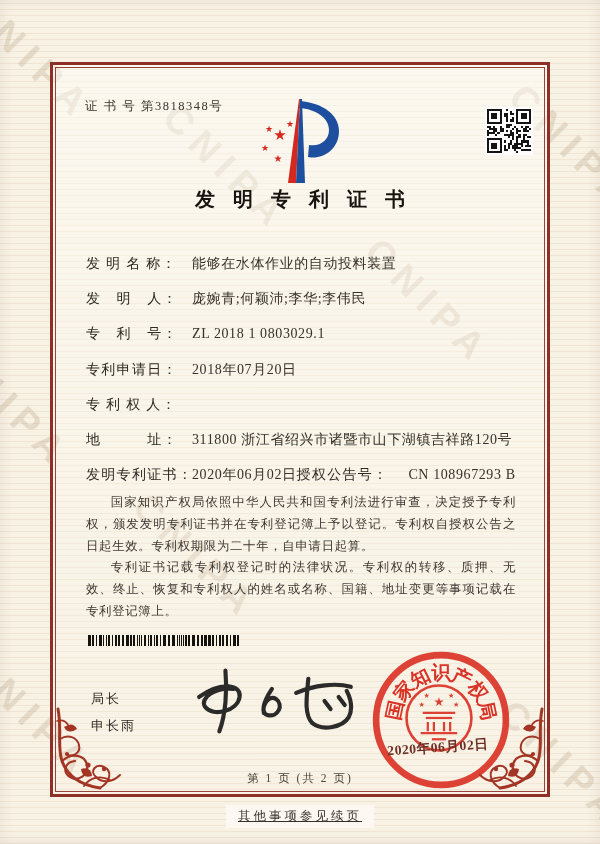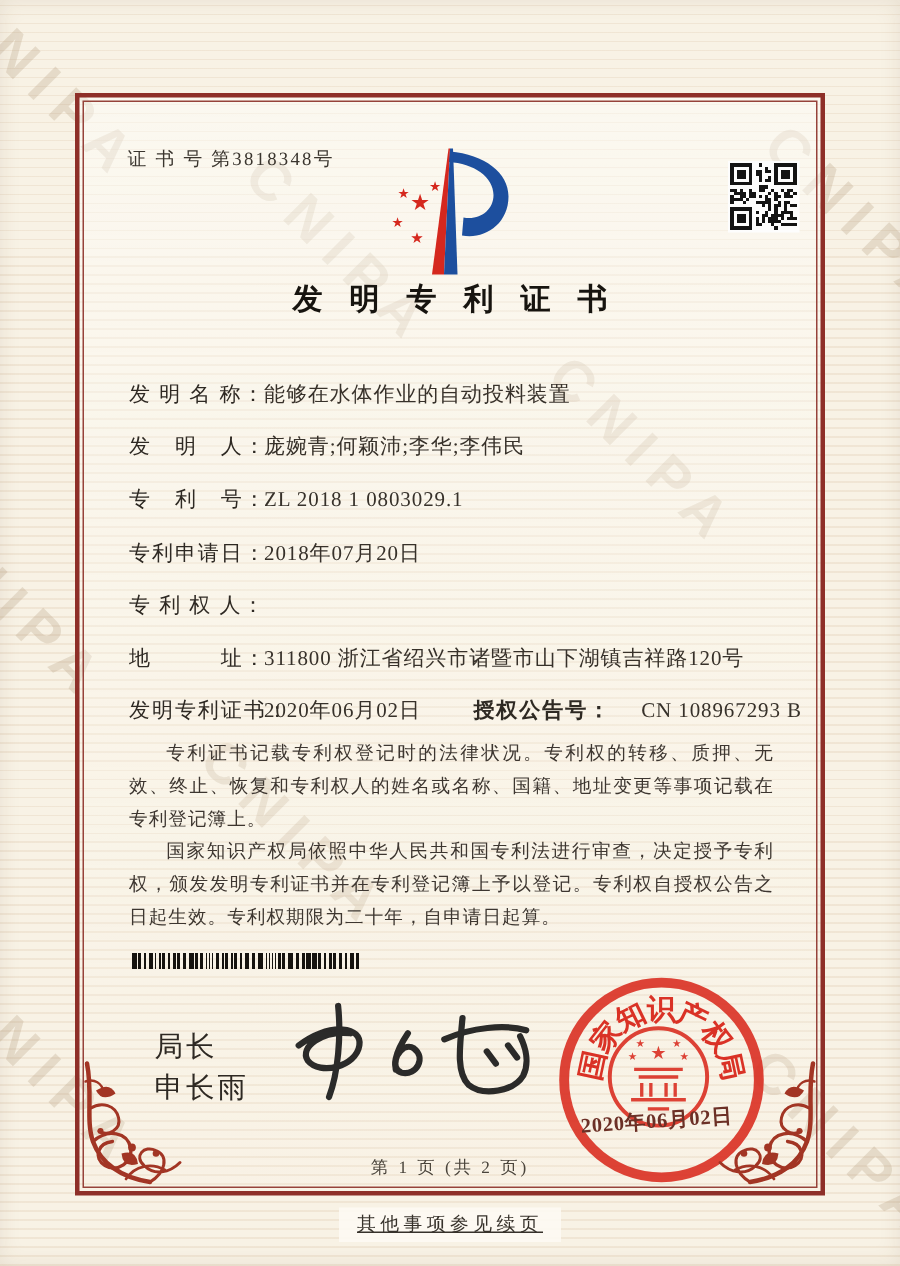--- a/index.html
+++ b/index.html
@@ -43,29 +43,29 @@
   .qr{position:absolute;left:432px;top:42px;width:48px;height:48px;}
   .title{
     position:absolute;left:0;top:121px;width:100%;text-align:center;
     font-size:20px;font-weight:bold;color:#17140f;
     letter-spacing:18px;text-indent:18px;
   }
   
   .fields{position:absolute;left:33px;top:188px;right:16px;font-size:14px;}
   .frow{display:flex;line-height:21px;margin-bottom:14.2px;white-space:nowrap;}
   .flabel{flex:none;width:90px;letter-spacing:1.3px;color:#2e2923;}
-  .fvalue{letter-spacing:0.6px;color:#37312a;}
-  .flabel2{flex:none;margin-left:35px;letter-spacing:1.3px;color:#2e2923;font-weight:bold;}
+  .fvalue{letter-spacing:0.6px;color:#37312a;margin-left:16px;}
+  .flabel2{flex:none;letter-spacing:1.3px;color:#2e2923;}
   .fvalue2{letter-spacing:0.6px;color:#37312a;margin-left:20px;}
   
   .paras{position:absolute;left:33px;right:31px;top:427px;color:#3d3630;}
   .paras p{margin:0;text-indent:2em;font-size:12.4px;line-height:1.76;letter-spacing:0.7px;text-align:justify;}
   
   .barcode{position:absolute;left:35px;top:570px;width:153px;height:11px;}
-  .officer{position:absolute;left:50px;top:620px;font-size:19px;letter-spacing:2px;line-height:27px;color:#2e2923;}
+  .officer{position:absolute;left:38px;top:620px;font-size:13px;letter-spacing:2px;line-height:27px;color:#2e2923;}
   .signature{position:absolute;left:134px;top:598px;width:182px;height:78px;}
   .seal{position:absolute;left:316px;top:583px;width:144px;height:144px;mix-blend-mode:multiply;opacity:0.95;}
   .seal .arc-ch{font-size:19px;font-weight:bold;fill:#d8271b;}
   .seal .seal-date{font-size:13.5px;font-weight:bold;fill:#63231a;letter-spacing:0.5px;}
   .pageno{position:absolute;left:0;top:706px;width:100%;text-align:center;font-size:11.5px;letter-spacing:2px;color:#4a443b;}
   .ornament{position:absolute;bottom:1px;width:72px;height:86px;color:#a23524;}
   .orn-left{left:1px;} .orn-right{right:1px;transform:scaleX(-1);}
   
   .footer-note{
     position:absolute;z-index:2;left:50%;top:805px;transform:translateX(-50%);
@@ -281,22 +281,22 @@
       </div>
       <div class="frow">
         <span class="flabel">发明专利证书：</span>
         <span class="fvalue">2020年06月02日</span>
         <span class="flabel2">授权公告号：</span>
         <span class="fvalue2">CN 108967293 B</span>
       </div>
     </div>
 
     <div class="paras">
+      <p>国家知识产权局依照中华人民共和国专利法进行审查，决定授予专利权，颁发发明专利证书并在专利登记簿上予以登记。专利权自授权公告之日起生效。专利权期限为二十年，自申请日起算。</p>
       <p>专利证书记载专利权登记时的法律状况。专利权的转移、质押、无效、终止、恢复和专利权人的姓名或名称、国籍、地址变更等事项记载在专利登记簿上。</p>
-      <p>国家知识产权局依照中华人民共和国专利法进行审查，决定授予专利权，颁发发明专利证书并在专利登记簿上予以登记。专利权自授权公告之日起生效。专利权期限为二十年，自申请日起算。</p>
     </div>
 
     <svg class="barcode" id="barcode" viewBox="0 0 153 11" shape-rendering="crispEdges">
         <rect x="0" y="0" width="3" height="11" fill="#16130f"></rect>
         <rect x="4" y="0" width="2" height="11" fill="#16130f"></rect>
         <rect x="8" y="0" width="1" height="11" fill="#16130f"></rect>
         <rect x="11" y="0" width="3" height="11" fill="#16130f"></rect>
         <rect x="15" y="0" width="1" height="11" fill="#16130f"></rect>
         <rect x="18" y="0" width="1" height="11" fill="#16130f"></rect>
         <rect x="20" y="0" width="2" height="11" fill="#16130f"></rect>

